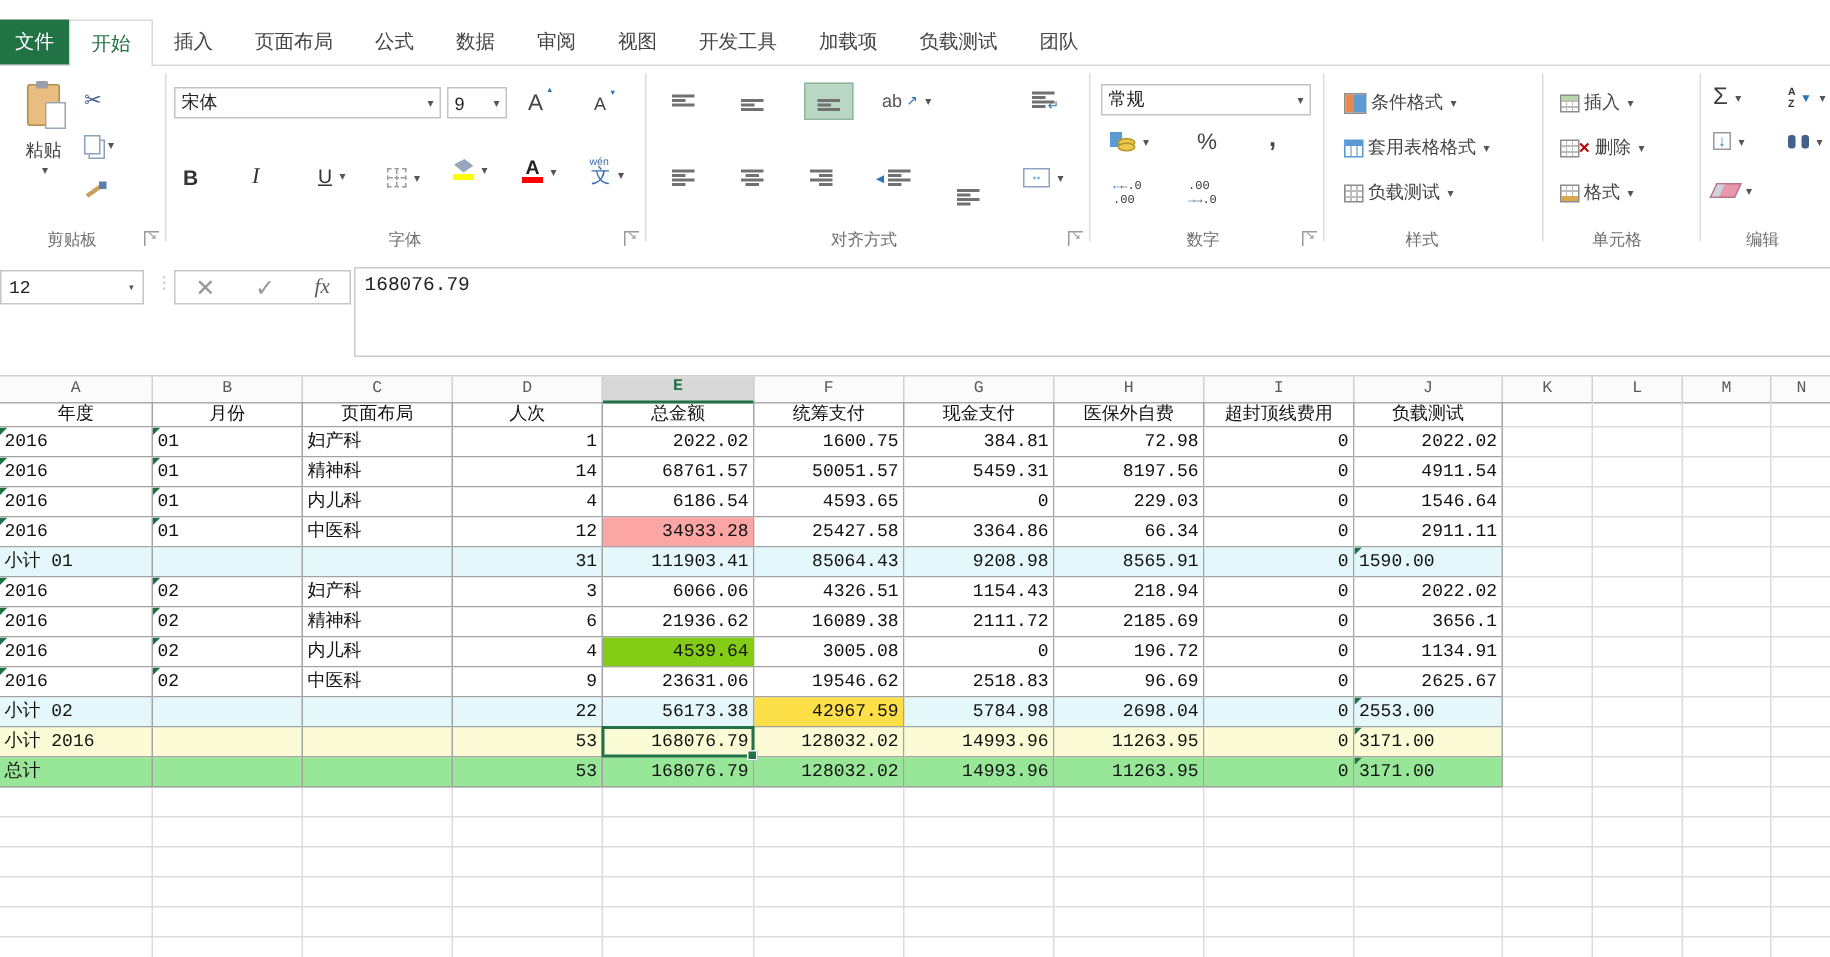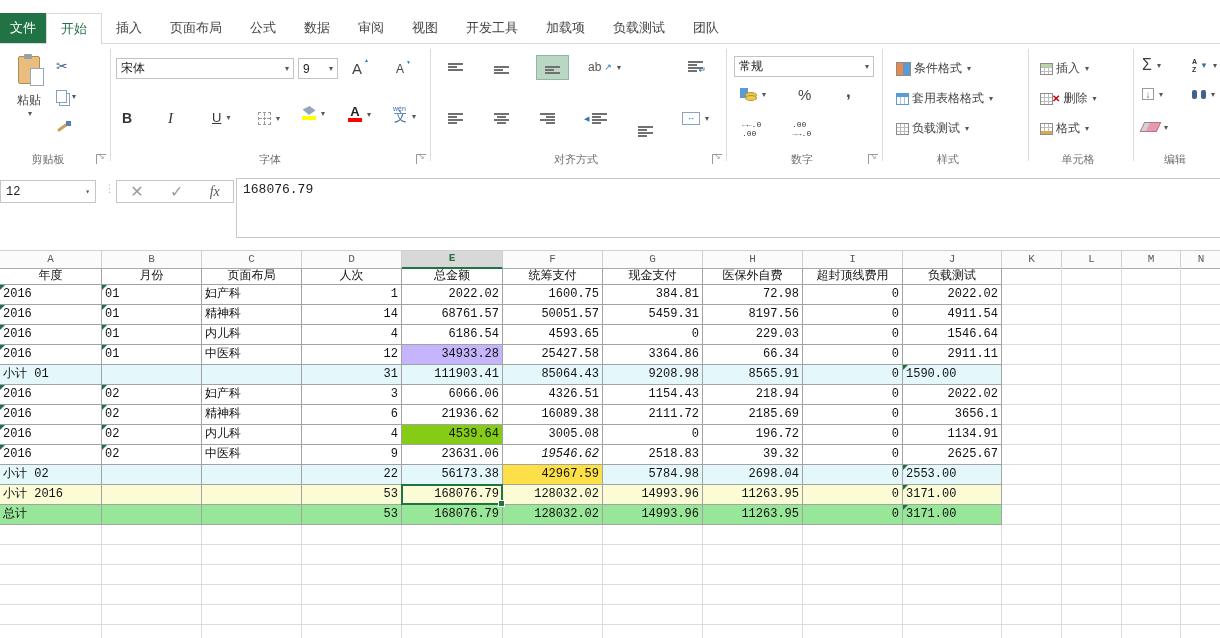--- a/index.html
+++ b/index.html
@@ -444,21 +444,21 @@
         <div class="cell bo num" style="width: 60px;"></div>
         <div class="cell bo num" style="width: 60px;"></div>
         <div class="cell bo num" style="width: 59px;"></div>
         <div class="cell bo num" style="width: 41px;"></div>
       </div>
       <div class="row ">
         <div class="cell bt txt tri" style="width: 102px; background: rgb(255, 255, 255);">2016</div>
         <div class="cell bt txt tri" style="width: 100px; background: rgb(255, 255, 255);">01</div>
         <div class="cell bt txt" style="width: 100px; background: rgb(255, 255, 255);">中医科</div>
         <div class="cell bt num" style="width: 100px; background: rgb(255, 255, 255);">12</div>
-        <div class="cell bt num" style="width: 101px; background: #c4b5fd;">34933.28</div>
+        <div class="cell bt num" style="width: 101px; background: #fca5a5;">34933.28</div>
         <div class="cell bt num" style="width: 100px; background: rgb(255, 255, 255);">25427.58</div>
         <div class="cell bt num" style="width: 100px; background: rgb(255, 255, 255);">3364.86</div>
         <div class="cell bt num" style="width: 100px; background: rgb(255, 255, 255);">66.34</div>
         <div class="cell bt num" style="width: 100px; background: rgb(255, 255, 255);">0</div>
         <div class="cell bt num" style="width: 99px; background: rgb(255, 255, 255);">2911.11</div>
         <div class="cell bo num" style="width: 60px;"></div>
         <div class="cell bo num" style="width: 60px;"></div>
         <div class="cell bo num" style="width: 59px;"></div>
         <div class="cell bo num" style="width: 41px;"></div>
       </div>
@@ -525,23 +525,23 @@
         <div class="cell bo num" style="width: 60px;"></div>
         <div class="cell bo num" style="width: 59px;"></div>
         <div class="cell bo num" style="width: 41px;"></div>
       </div>
       <div class="row ">
         <div class="cell bt txt tri" style="width: 102px; background: rgb(255, 255, 255);">2016</div>
         <div class="cell bt txt tri" style="width: 100px; background: rgb(255, 255, 255);">02</div>
         <div class="cell bt txt" style="width: 100px; background: rgb(255, 255, 255);">中医科</div>
         <div class="cell bt num" style="width: 100px; background: rgb(255, 255, 255);">9</div>
         <div class="cell bt num" style="width: 101px; background: rgb(255, 255, 255);">23631.06</div>
-        <div class="cell bt num" style="width: 100px; background: rgb(255, 255, 255); font-style: italic;">19546.62</div>
+        <div class="cell bt num" style="width: 100px; background: rgb(255, 255, 255);">19546.62</div>
         <div class="cell bt num" style="width: 100px; background: rgb(255, 255, 255);">2518.83</div>
-        <div class="cell bt num" style="width: 100px; background: rgb(255, 255, 255);">39.32</div>
+        <div class="cell bt num" style="width: 100px; background: rgb(255, 255, 255);">96.69</div>
         <div class="cell bt num" style="width: 100px; background: rgb(255, 255, 255);">0</div>
         <div class="cell bt num" style="width: 99px; background: rgb(255, 255, 255);">2625.67</div>
         <div class="cell bo num" style="width: 60px;"></div>
         <div class="cell bo num" style="width: 60px;"></div>
         <div class="cell bo num" style="width: 59px;"></div>
         <div class="cell bo num" style="width: 41px;"></div>
       </div>
       <div class="row ">
         <div class="cell bt txt" style="width: 102px; background: rgb(228, 247, 251);">小计 02</div>
         <div class="cell bt txt" style="width: 100px; background: rgb(228, 247, 251);"></div>

